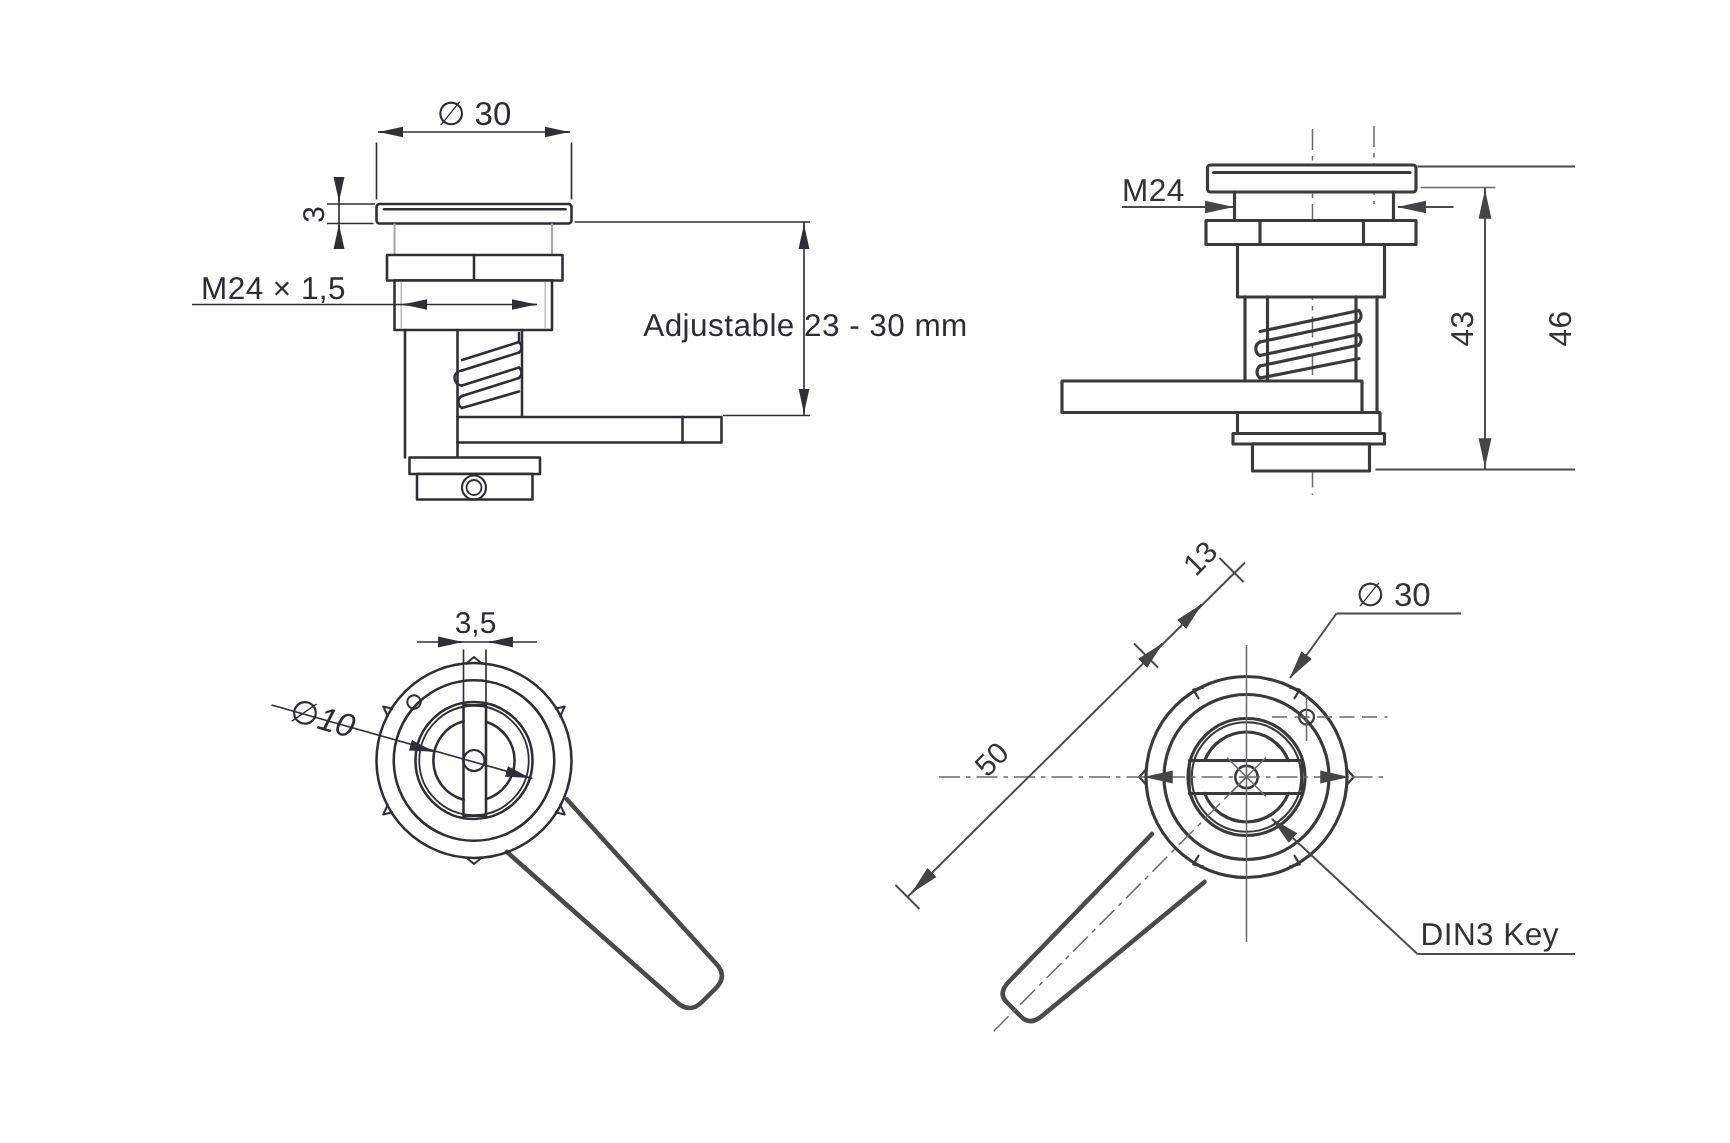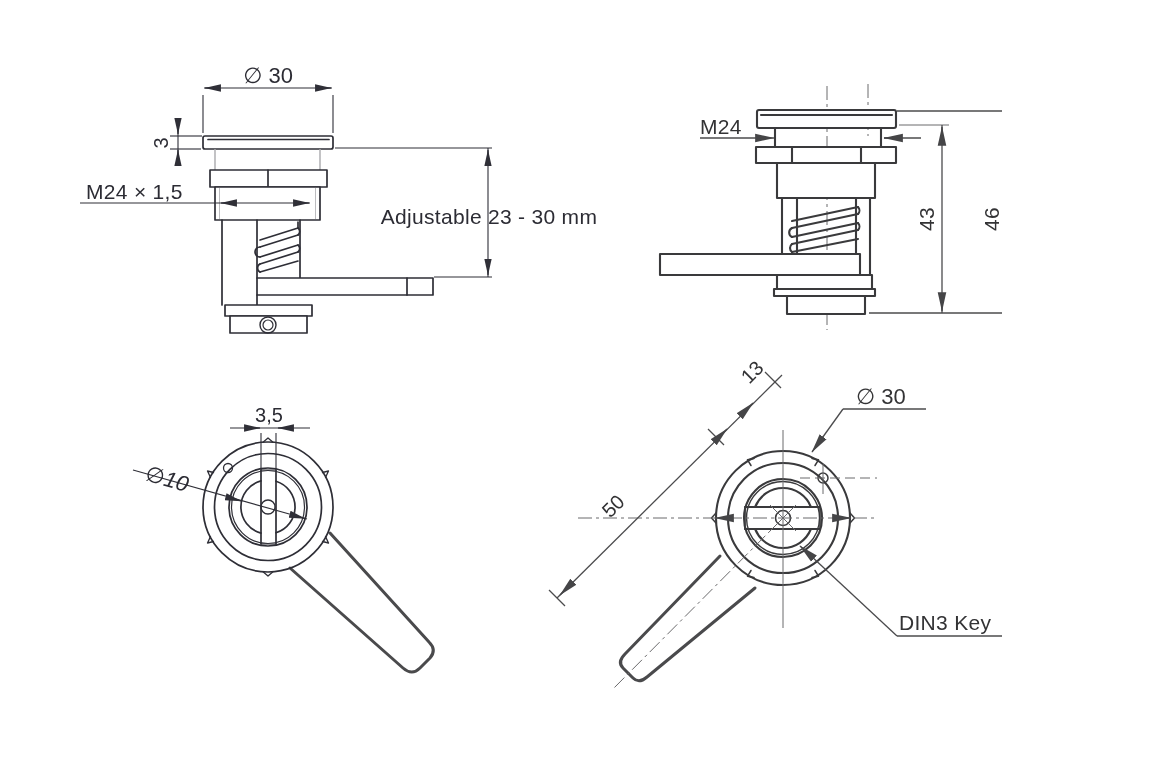--- a/index.html
+++ b/index.html
@@ -1,17 +1,17 @@
 <!DOCTYPE html>
 <html><head>
 <meta charset="utf-8">
 <style>
   html,body{margin:0;padding:0;background:#ffffff;}
   .stage{position:relative;width:1002px;height:762px;background:#fff;overflow:hidden;
-         font-family:"Liberation Sans","DejaVu Sans",sans-serif;}
+         font-family:"Liberation Sans","DejaVu Sans",sans-serif;margin-left:48px;}
   svg{display:block}
   
   .edge{stroke:#2e2e36;stroke-width:1.7;fill:none;stroke-linecap:round;stroke-linejoin:round;}
   .edge-fill{stroke:#2e2e36;stroke-width:1.7;fill:#ffffff;stroke-linejoin:round;}
   .gray{stroke:#a9a9ad;stroke-width:1.4;fill:none;}
   .thin-gray{stroke:#bcbcbf;stroke-width:1;fill:none;}
   
   .sedge{stroke:#3a3a3c;stroke-width:2.1;fill:none;stroke-linecap:round;stroke-linejoin:round;}
   .sedge-fill{stroke:#3a3a3c;stroke-width:2.1;fill:#ffffff;stroke-linejoin:round;}
   .handle-fill{fill:#ffffff;stroke:none;}

